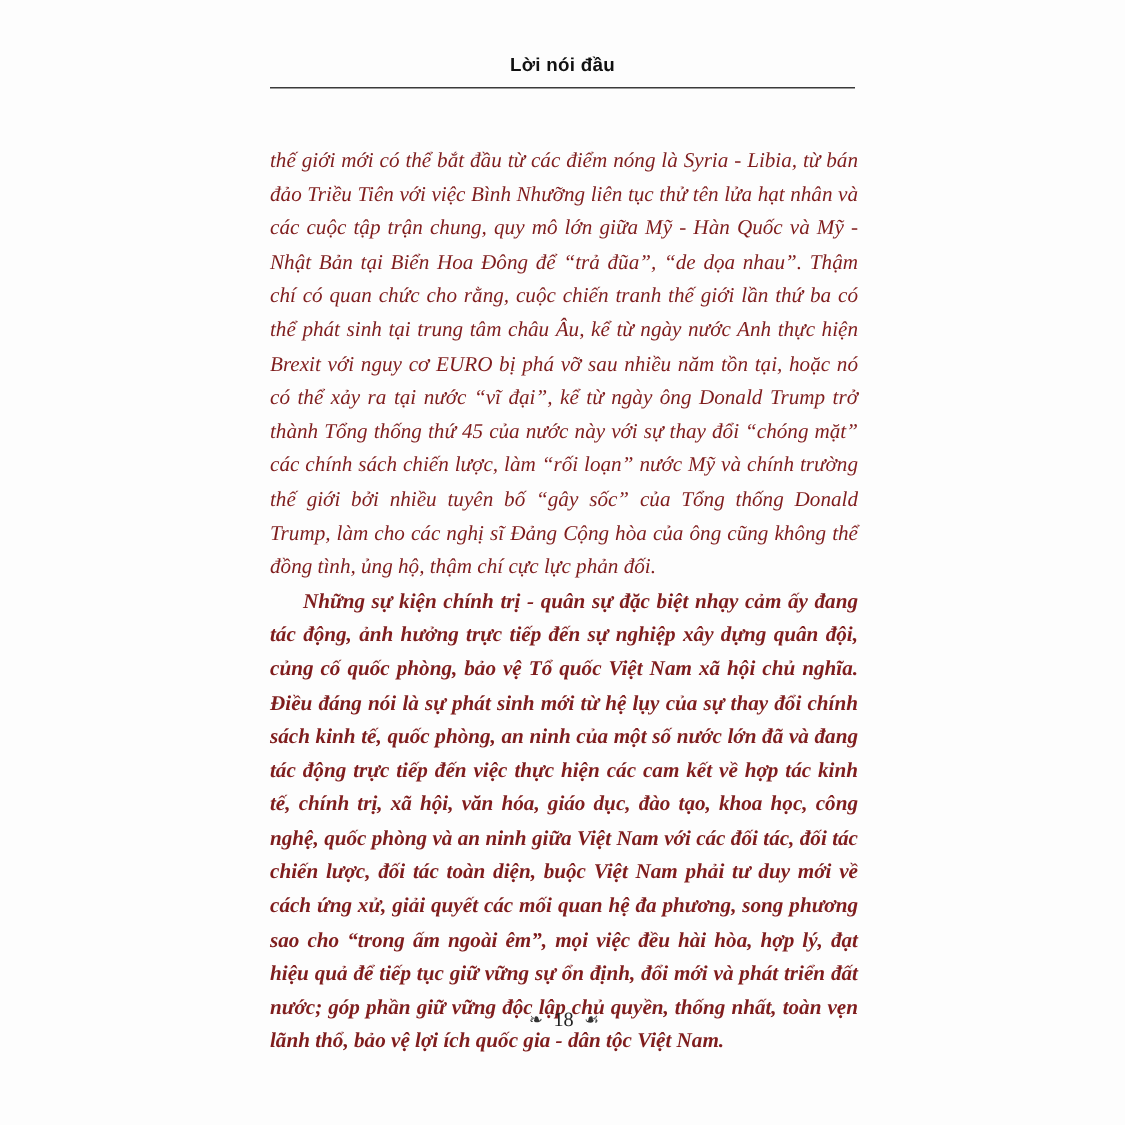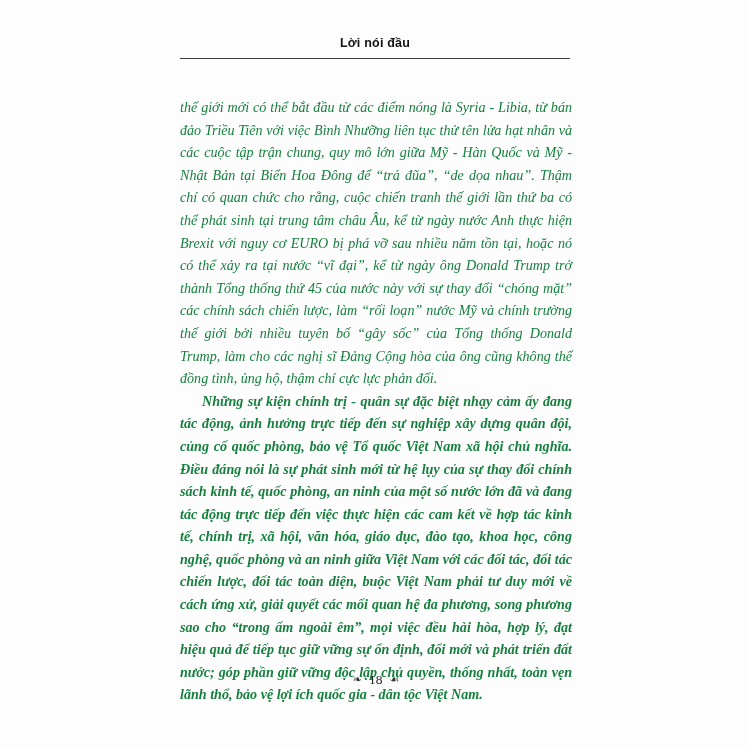--- a/index.html
+++ b/index.html
@@ -43,21 +43,21 @@
   }
   .body-text {
     position: absolute;
     top: 96px;
     left: 180px;
     width: 392px;
     font-family: "Liberation Serif", serif;
     font-style: italic;
     font-size: 14.1px;
     line-height: 22.6px;
-    color: #15803d;
+    color: #7f1d1d;
     text-align: justify;
     text-justify: inter-word;
   }
   .body-text p {
     margin: 0;
   }
   .body-text p.indent {
     text-indent: 22px;
     font-weight: bold;
   }

